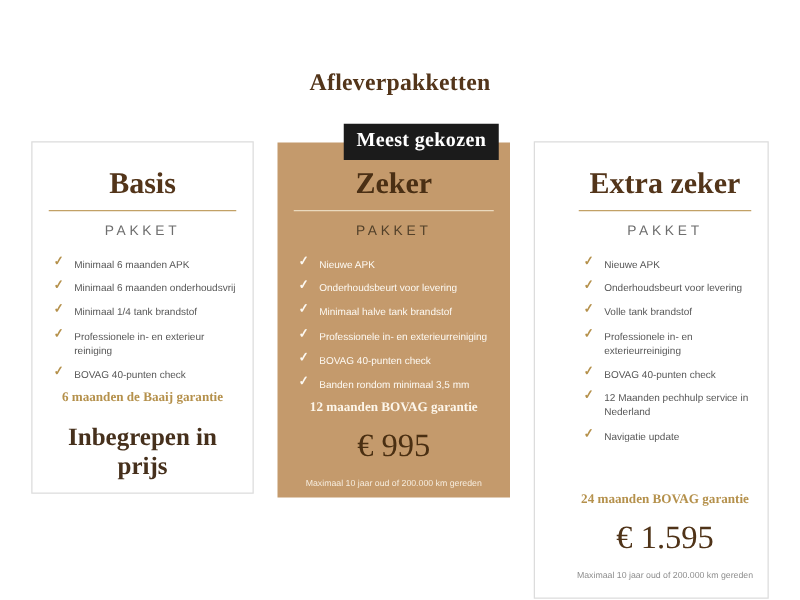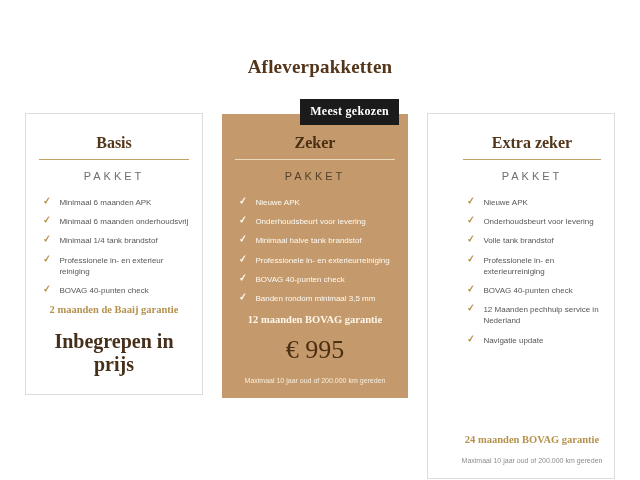--- a/index.html
+++ b/index.html
@@ -16,24 +16,24 @@
   .card { background:#ffffff; border:1px solid #dcdcdc;
           display:flex; flex-direction:column;
           padding:16px 10px 12px; position:relative; }
   .card--basis     { width:178px; height:282px; }
   .card--highlight { width:186px; height:284px; background:#c49a6c; border:none; margin-top:1px; }
   .card--extra     { width:188px; height:366px;padding-left:32px; }
 
   .badge { position:absolute; top:-15px; right:9px;
            background:#1b1b1b; color:#ffffff;
            font-family:"Liberation Serif", serif; font-weight:bold;
-           font-size:12px; padding:5px 10px 6px; letter-spacing:0.3px; }
+           font-size:16px; padding:5px 10px 6px; letter-spacing:0.3px; }
 
   .card-title { text-align:center; font-family:"Liberation Serif", serif;
-                font-weight:bold; font-size:16px; color:#53351a; margin-top:4px; }
+                font-weight:bold; font-size:24px; color:#53351a; margin-top:4px; }
   .card--highlight .card-title { color:#4a2f14; }
 
   .divider { border-bottom:1px solid #c2a166; margin:7px 3px 0; }
   .card--highlight .divider { border-color:#ead9bd; }
 
   .card-subtitle { text-align:center; font-size:11px; letter-spacing:3px;
                    color:#6e6e6e; margin-top:10px; }
   .card--highlight .card-subtitle { color:#53412a; }
 
   .features { list-style:none; margin:15px 0 0; padding:0 0 0 7px; }
@@ -89,21 +89,21 @@
       <li>
           <span class="check">✓</span>
           <span>Professionele in- en exterieur reiniging</span>
         </li>
       <li>
           <span class="check">✓</span>
           <span>BOVAG 40-punten check</span>
         </li>
     </ul>
     <div class="card-bottom">
-      <div class="guarantee">2 maanden de Baaij garantie</div>
+      <div class="guarantee">6 maanden de Baaij garantie</div>
       <div class="price-text">Inbegrepen in prijs</div>
     </div>
   </div>
 
   <div class="card card--highlight">
     <div class="badge">Meest gekozen</div>
     <div class="card-title">Zeker</div>
     <div class="divider"></div>
     <div class="card-subtitle">PAKKET</div>
     <ul class="features">
@@ -168,17 +168,18 @@
           <span class="check">✓</span>
           <span>12 Maanden pechhulp service in Nederland</span>
         </li>
       <li>
           <span class="check">✓</span>
           <span>Navigatie update</span>
         </li>
     </ul>
     <div class="card-bottom">
       <div class="guarantee">24 maanden BOVAG garantie</div>
+      <div class="price-amount">€ 1.595</div>
       <div class="note">Maximaal 10 jaar oud of 200.000 km gereden</div>
     </div>
   </div>
 
 </div>
 
 </body></html>

